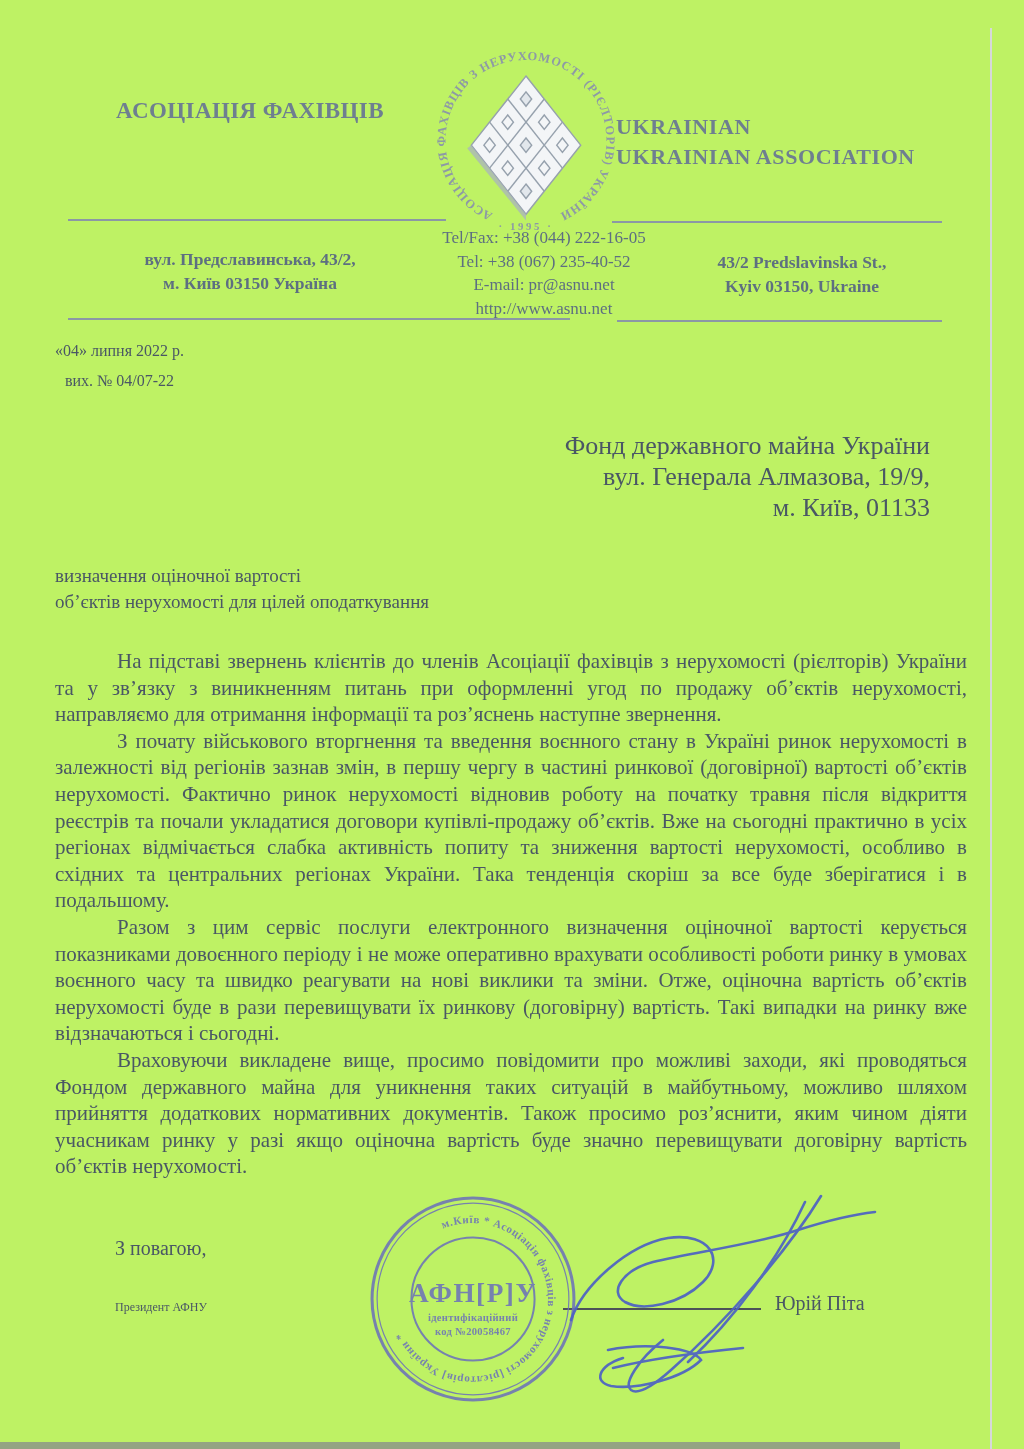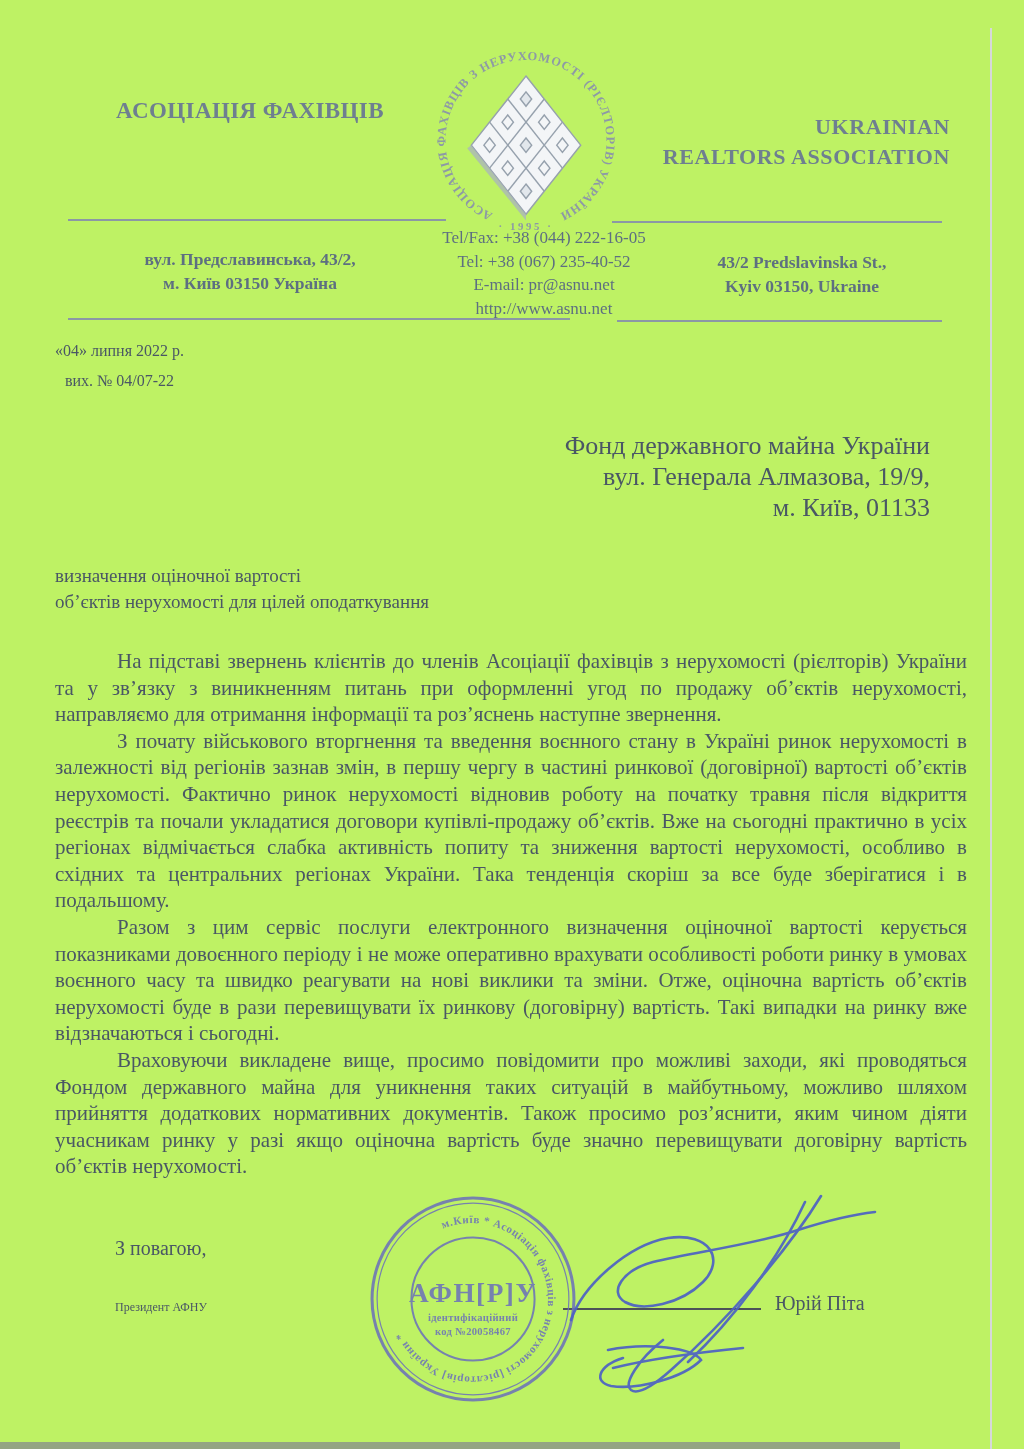--- a/index.html
+++ b/index.html
@@ -9,21 +9,21 @@
     font-family:"Liberation Serif", serif; color:#4a5765;
   }
   
   .org-uk {
     position:absolute; left:85px; top:96px; width:330px;
     text-align:center; font-weight:bold; font-size:23px; line-height:30px;
     color:#6e7f90; letter-spacing:.4px;
   }
   .org-en {
     position:absolute; left:616px; top:112px; width:334px;
-    text-align:right; font-weight:bold; font-size:22px; line-height:30px;
+    text-align:left; font-weight:bold; font-size:22px; line-height:30px;
     color:#6e7f90; letter-spacing:.6px;
   }
   .logo { position:absolute; left:428px; top:42px; width:196px; height:196px; }
   .logo text { fill:#8d99a6; }
   .logo-ring { font-size:12px; font-weight:bold; letter-spacing:.9px; }
   .logo-year { font-size:10.5px; font-weight:bold; letter-spacing:2.5px; }
   .rule { position:absolute; height:2px; background:#8b98a5; }
   .rule.thin { height:1.5px; }
   .addr-uk {
     position:absolute; left:95px; top:247px; width:310px; text-align:center;
@@ -93,21 +93,21 @@
       <path d="M112.7,115.3 L118.2,122.3 L112.7,129.3 L107.2,122.3 Z"></path>
       <path d="M59.7,93 L65.2,100 L59.7,107 L54.2,100 Z"></path>
       <path d="M77.3,115.3 L82.8,122.3 L77.3,129.3 L71.8,122.3 Z"></path>
       <path d="M95,137.7 L100.5,144.7 L95,151.7 L89.5,144.7 Z" fill="#e2e7ec"></path>
     </g>
     <text class="logo-year" x="95" y="182" text-anchor="middle">· 1995 ·</text>
   </svg>
 
   <div class="org-en">
     <div>UKRAINIAN</div>
-    <div>REALTORS ASSOCIATION</div>
+    <div>UKRAINIAN ASSOCIATION</div>
   </div>
 
   <div class="rule" style="left:68px; top:219px; width:378px;"></div>
   <div class="rule" style="left:612px; top:221px; width:330px;"></div>
   <div class="rule thin" style="left:68px; top:318px; width:502px;"></div>
   <div class="rule thin" style="left:617px; top:320px; width:325px;"></div>
 
   <div class="addr-uk">
     <div>вул. Предславинська, 43/2,</div>
     <div>м. Київ 03150 Україна</div>

